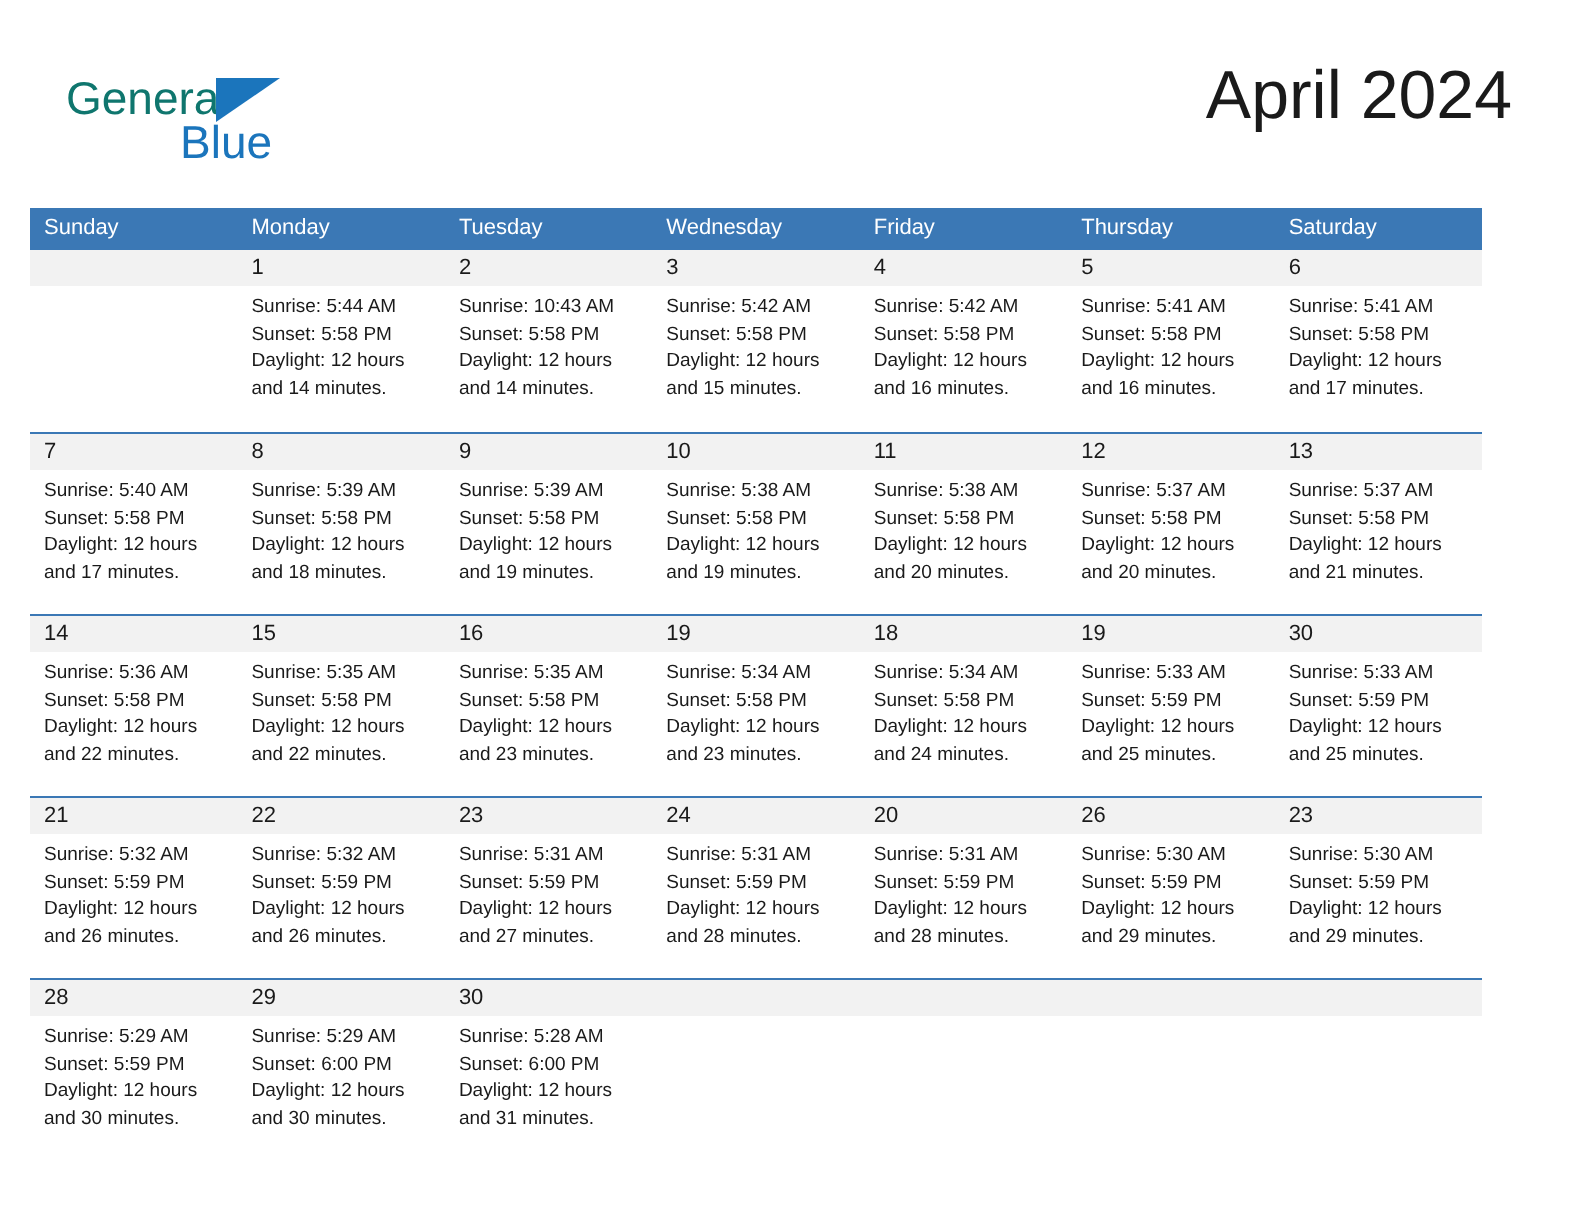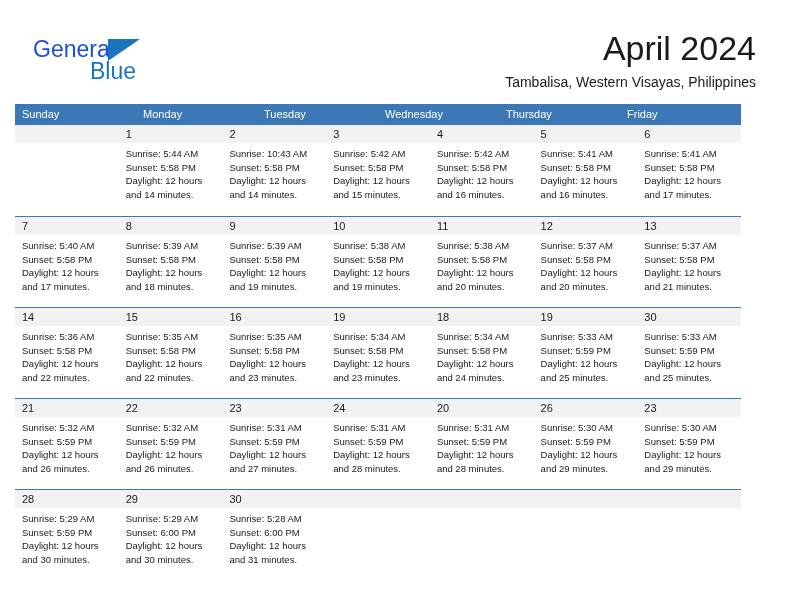--- a/index.html
+++ b/index.html
@@ -35,21 +35,21 @@
     top: 36px;
     width: 180px;
     height: 48px;
   }
   .logo-general {
     position: absolute;
     left: 0;
     top: 0;
     font-size: 23px;
     line-height: 26px;
-    color: #1d4ed8;
+    color: #0f766e;
     letter-spacing: 0px;
     font-family: "Liberation Sans", sans-serif;
   }
   .logo-blue {
     position: absolute;
     left: 57px;
     top: 22px;
     font-size: 23px;
     line-height: 26px;
     color: #1b75bc;
@@ -158,34 +158,34 @@
   <div class="header">
 
     <div class="logo">
       <span class="logo-general">General</span>
       <span class="logo-triangle"></span>
       <span class="logo-blue">Blue</span>
     </div>
 
     <div class="title-block">
       <div class="month-title">April 2024</div>
-      <div class="location-title">Tambalisa, Western Visayas, Philippines</div>
     </div>
 
   </div>
 
   <div class="calendar">
 
     <div class="weekdays">
       <div class="weekday">Sunday</div>
       <div class="weekday">Monday</div>
       <div class="weekday">Tuesday</div>
       <div class="weekday">Wednesday</div>
+      <div class="weekday">Friday</div>
       <div class="weekday">Thursday</div>
-      <div class="weekday">Friday</div>
+      <div class="weekday">Saturday</div>
     </div>
 
     <div id="weeks-container">
         <div class="week">
           <div class="day-cell empty">
             <div class="day-number-band"></div>
             <div class="day-body">
               <div></div>
               <div></div>
               <div></div>

